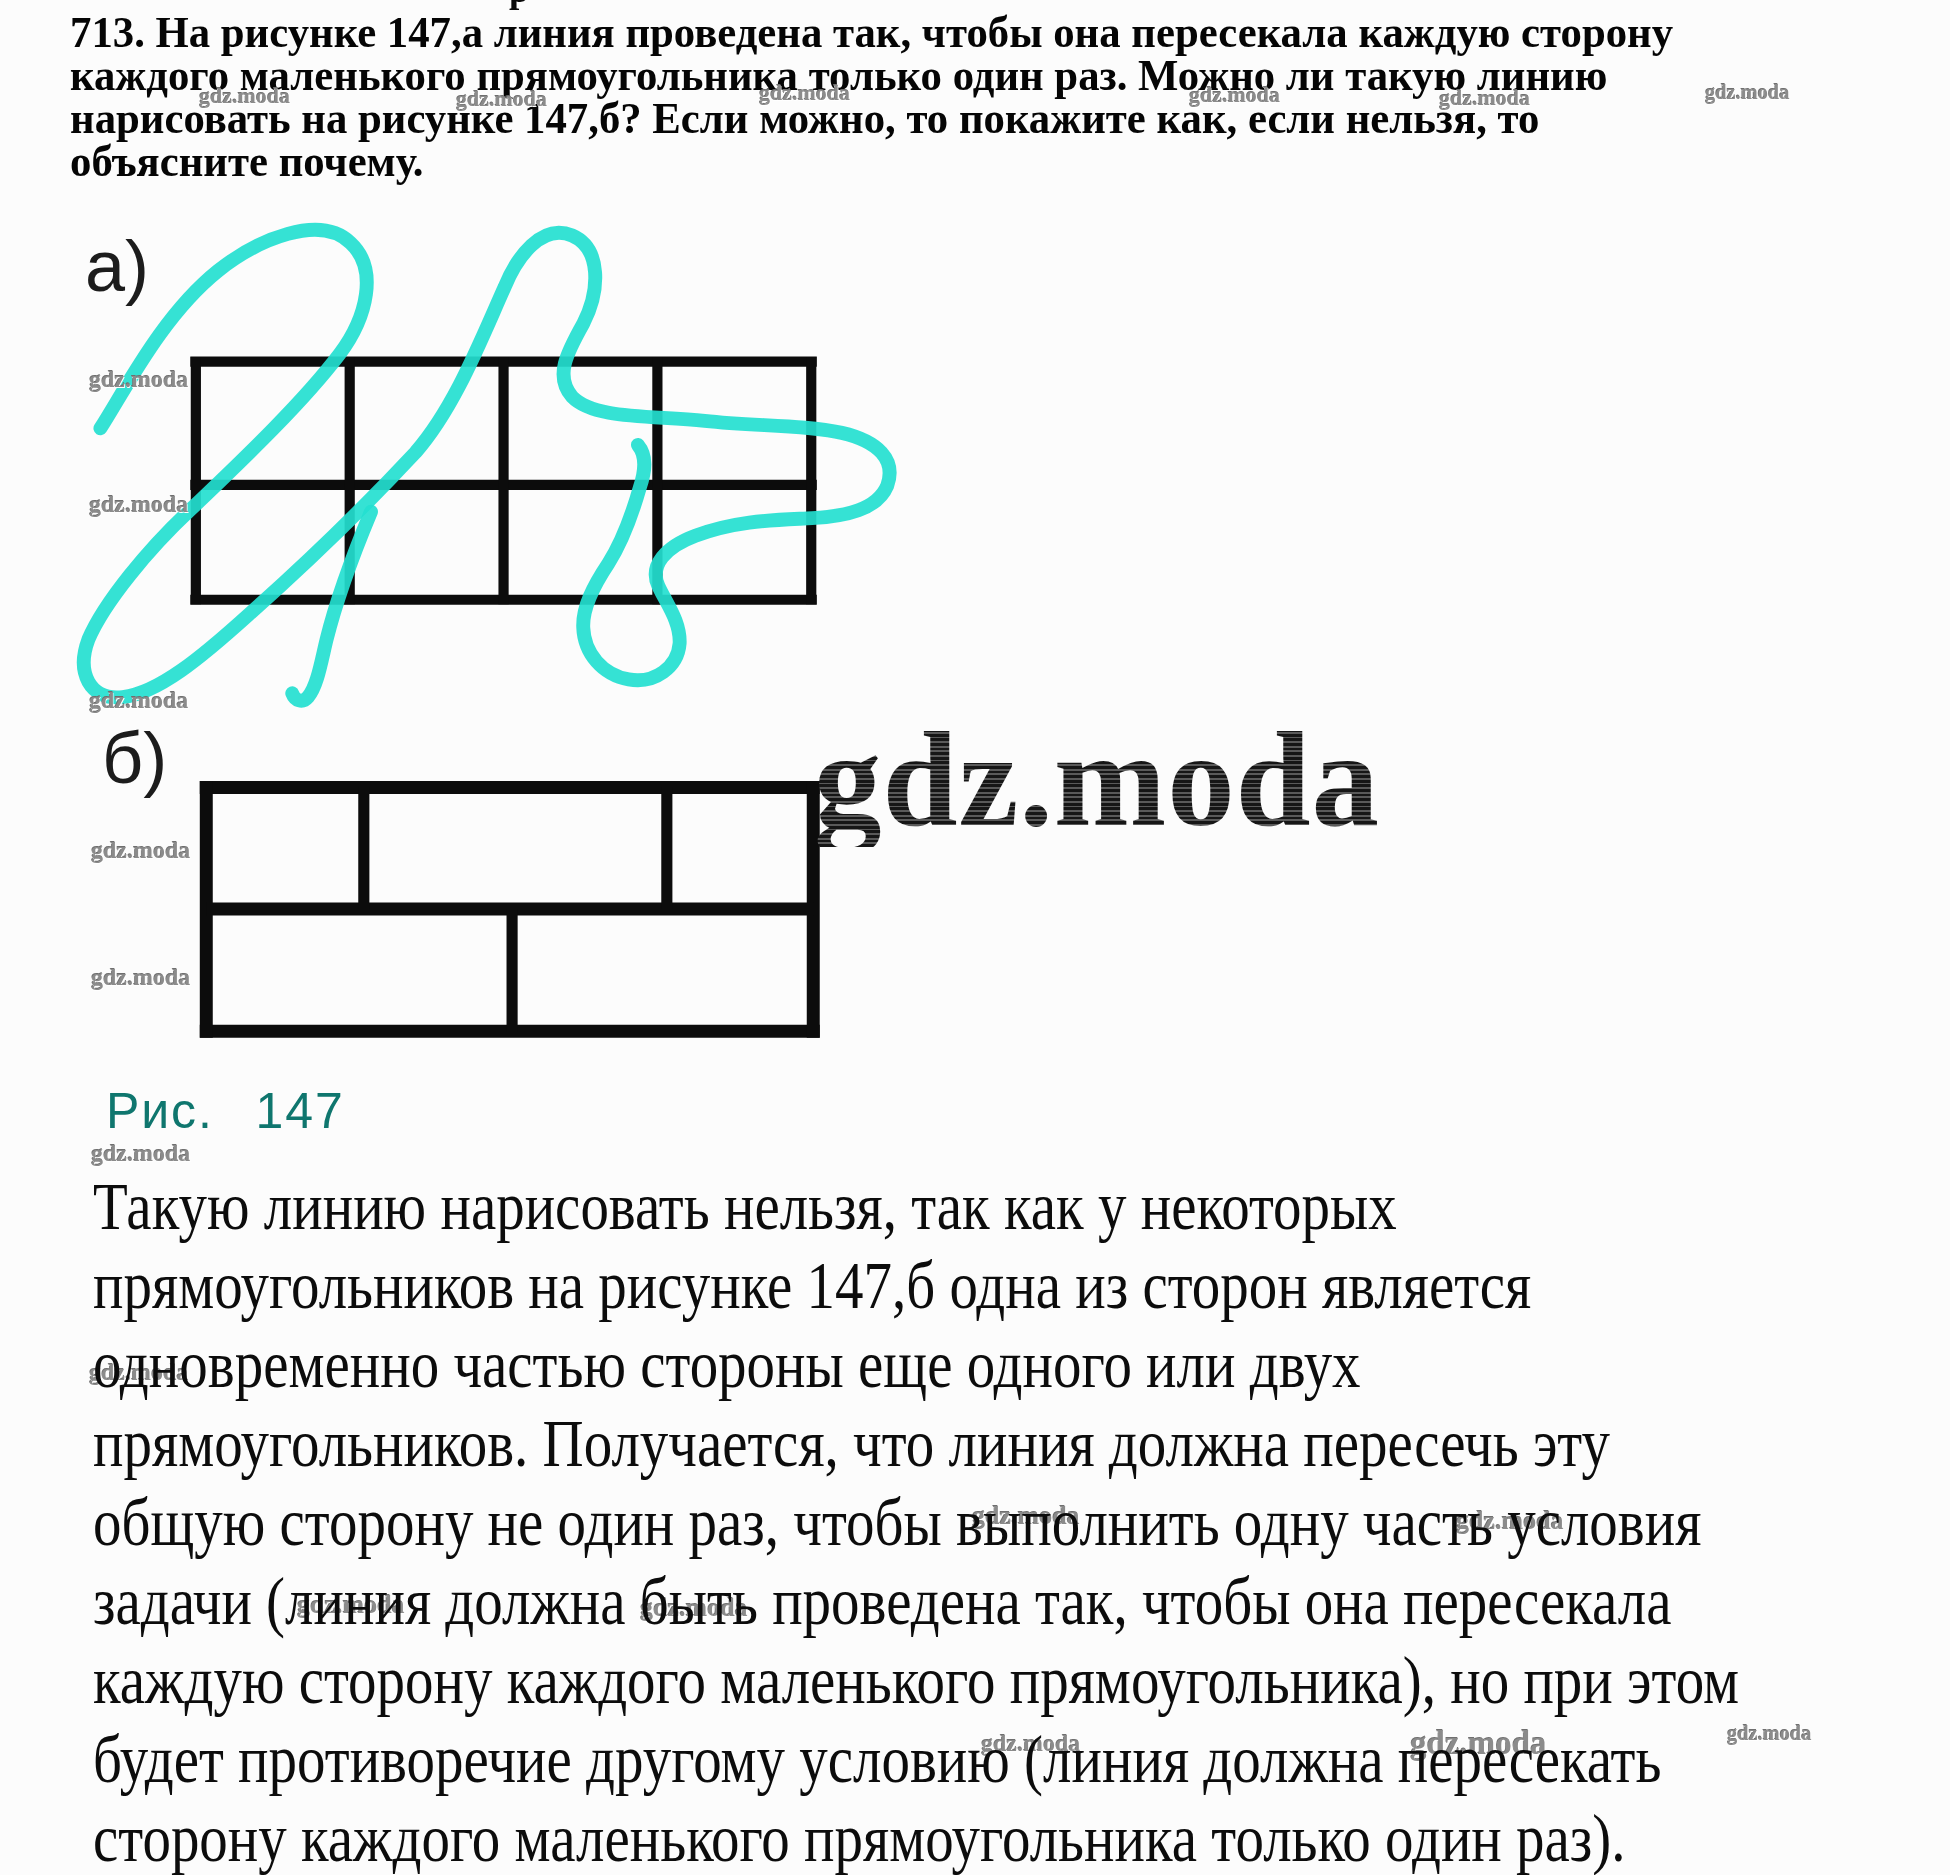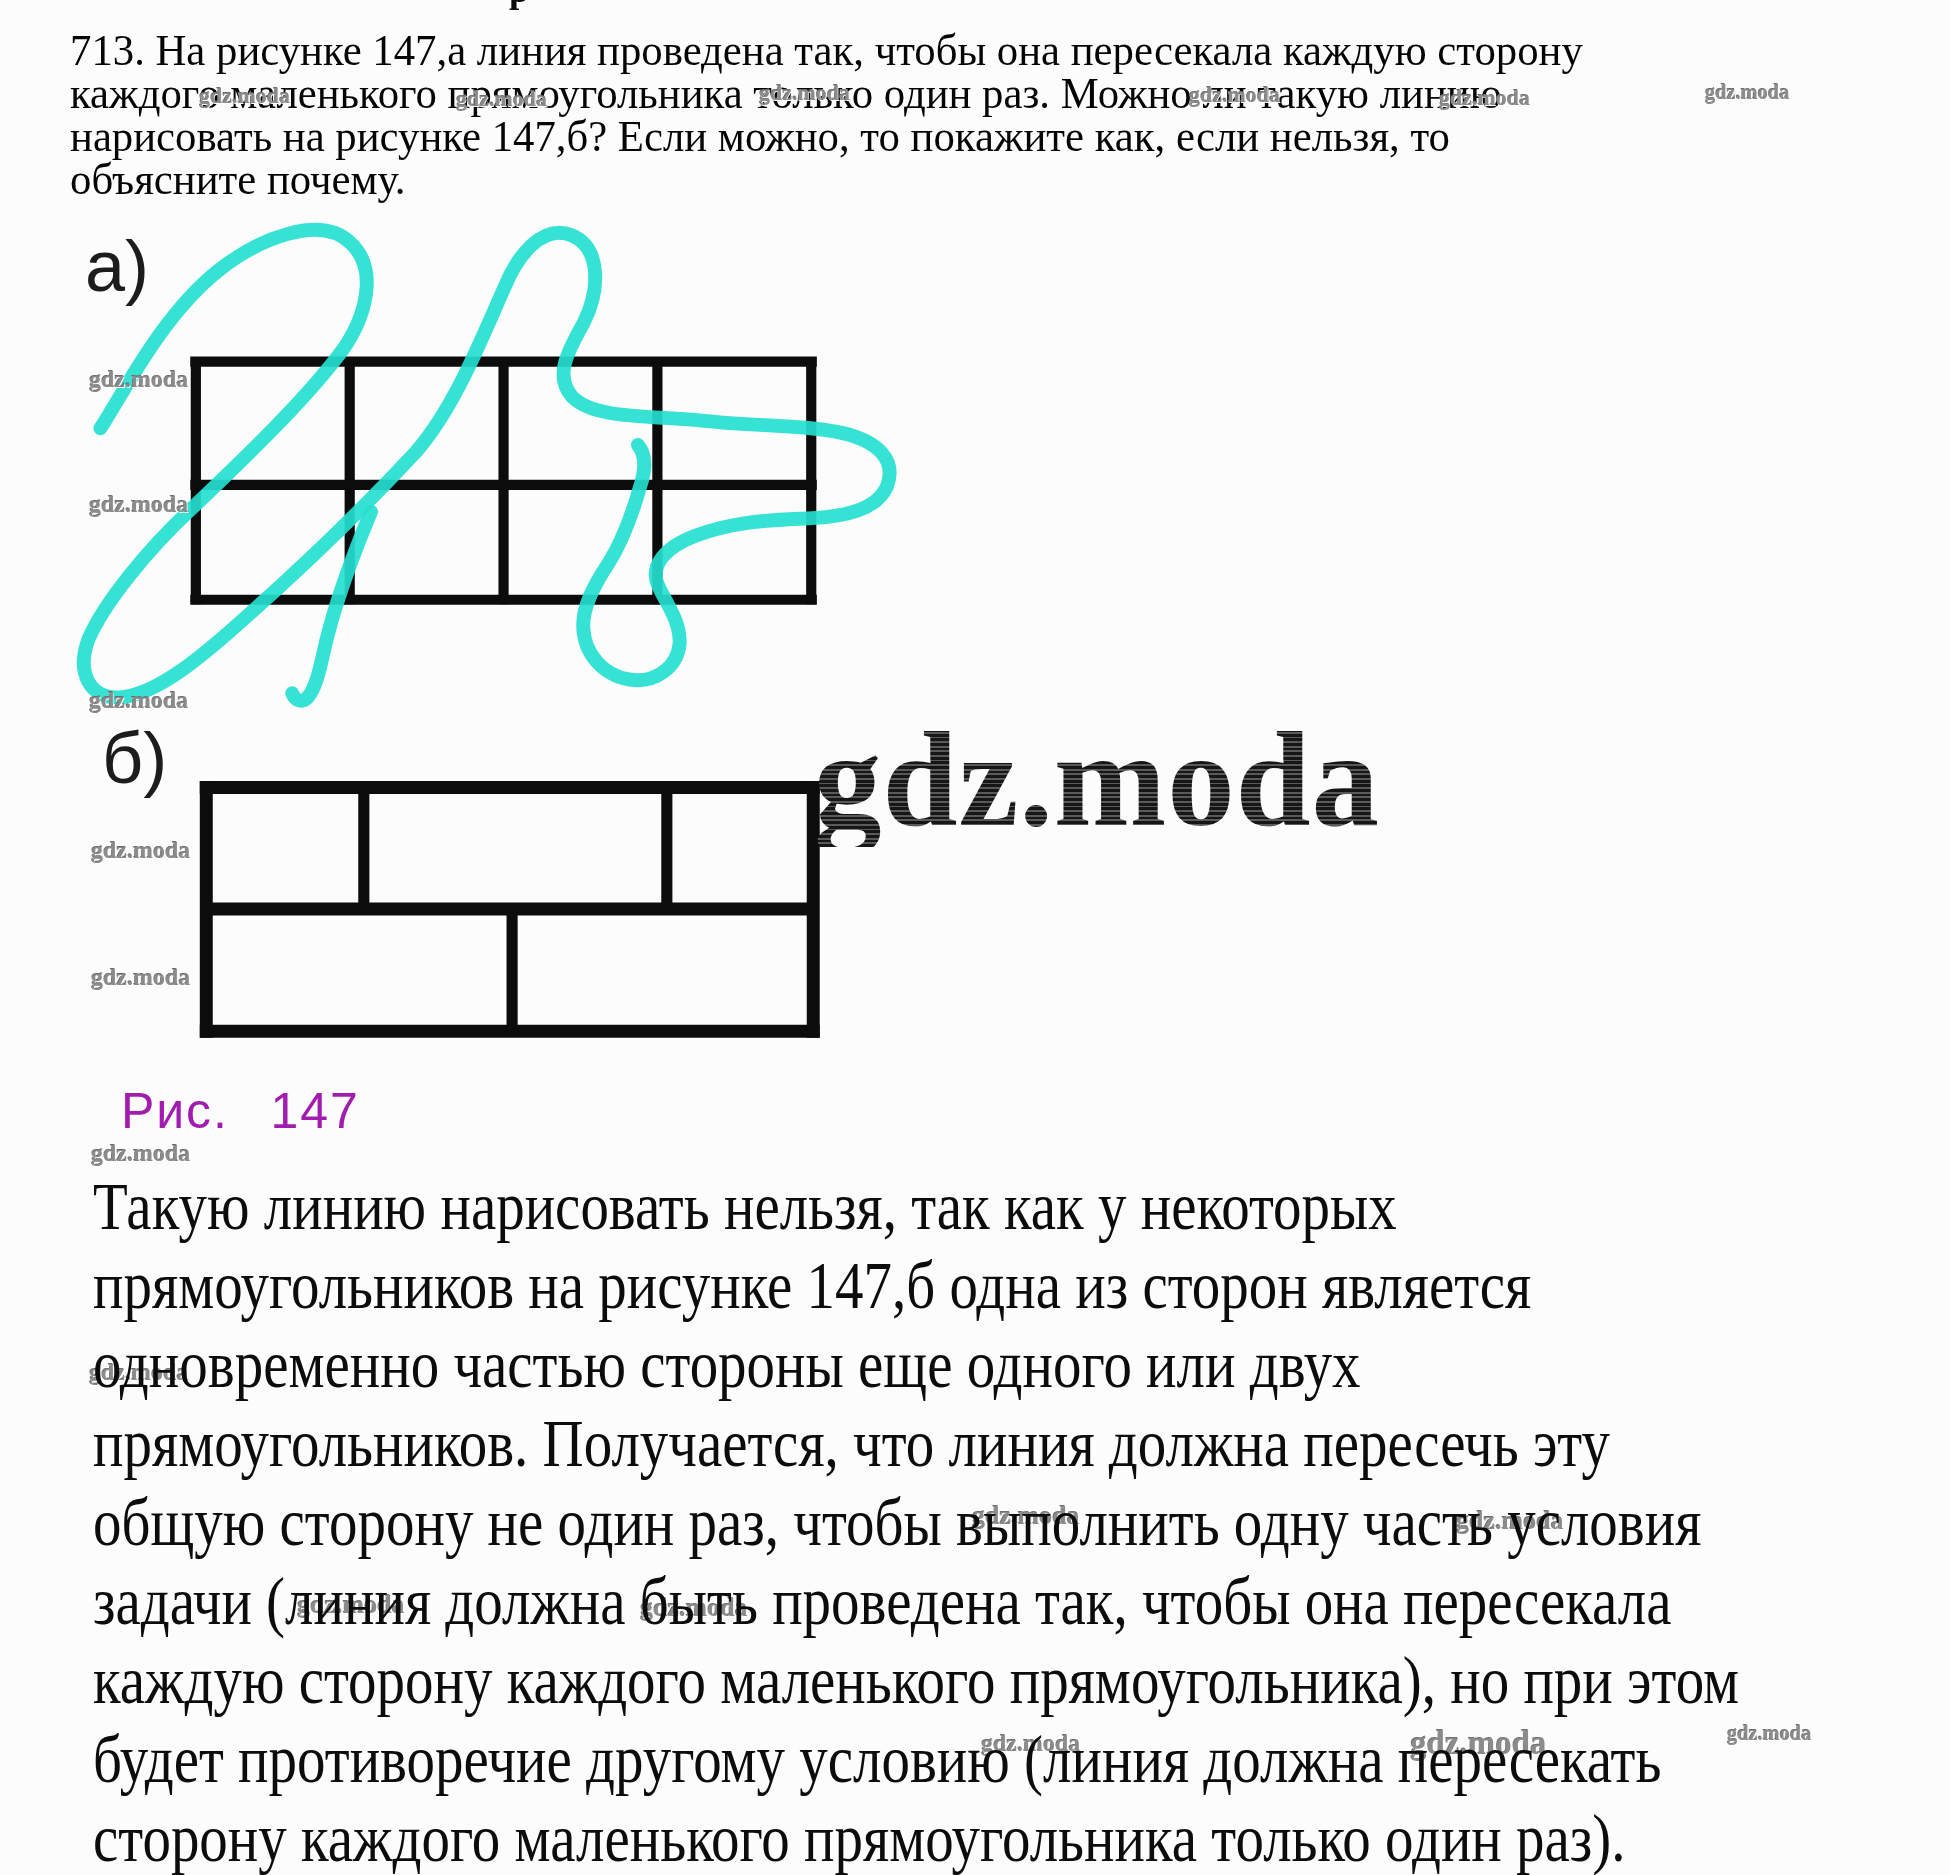--- a/index.html
+++ b/index.html
@@ -9,41 +9,41 @@
     font-family:"Liberation Serif", serif;
   }
   
   .artifact{
     position:absolute;left:509px;top:0;width:32px;height:14px;overflow:hidden;
     font-family:"Liberation Serif",serif;font-weight:bold;font-size:37px;color:#0a0a0a;
   }
   .artifact span{display:block;margin-top:-32px;}
   
   .problem{
-    position:absolute;left:70px;top:29px;
-    font-weight:normal;font-size:45px;line-height:43px;color:#050505;
+    position:absolute;left:70px;top:11px;
+    font-weight:bold;font-size:45px;line-height:43px;color:#050505;
     letter-spacing:0px;
   }
   .problem .pline{
     white-space:nowrap;transform:scaleX(0.95);transform-origin:0 50%;
   }
   
   .fig-label{
     position:absolute;font-family:"Liberation Sans",sans-serif;
     font-size:72px;color:#1c1c1c;line-height:1;
   }
   #label-a{left:85px;top:230px;}
   #label-b{left:102px;top:722px;}
   
   #fig-a{position:absolute;left:0;top:204px;}
   #fig-b{position:absolute;left:167px;top:770px;}
   
   .caption{
-    position:absolute;left:121px;top:1082px;
-    font-family:"Liberation Sans",sans-serif;font-size:50px;color:#a21caf;
+    position:absolute;left:106px;top:1082px;
+    font-family:"Liberation Sans",sans-serif;font-size:50px;color:#0f766e;
     letter-spacing:1.9px;word-spacing:26px;white-space:nowrap;
   }
   
   .wm-small{
     position:absolute;font-family:"Liberation Serif",serif;font-weight:bold;
     color:#8b8b8b;white-space:nowrap;line-height:1;
     text-shadow:0.6px 0.6px 0 #ffffff, -0.6px -0.6px 0 #6f6f6f;
   }
   .wm-big{
     position:absolute;left:814px;top:712px;

